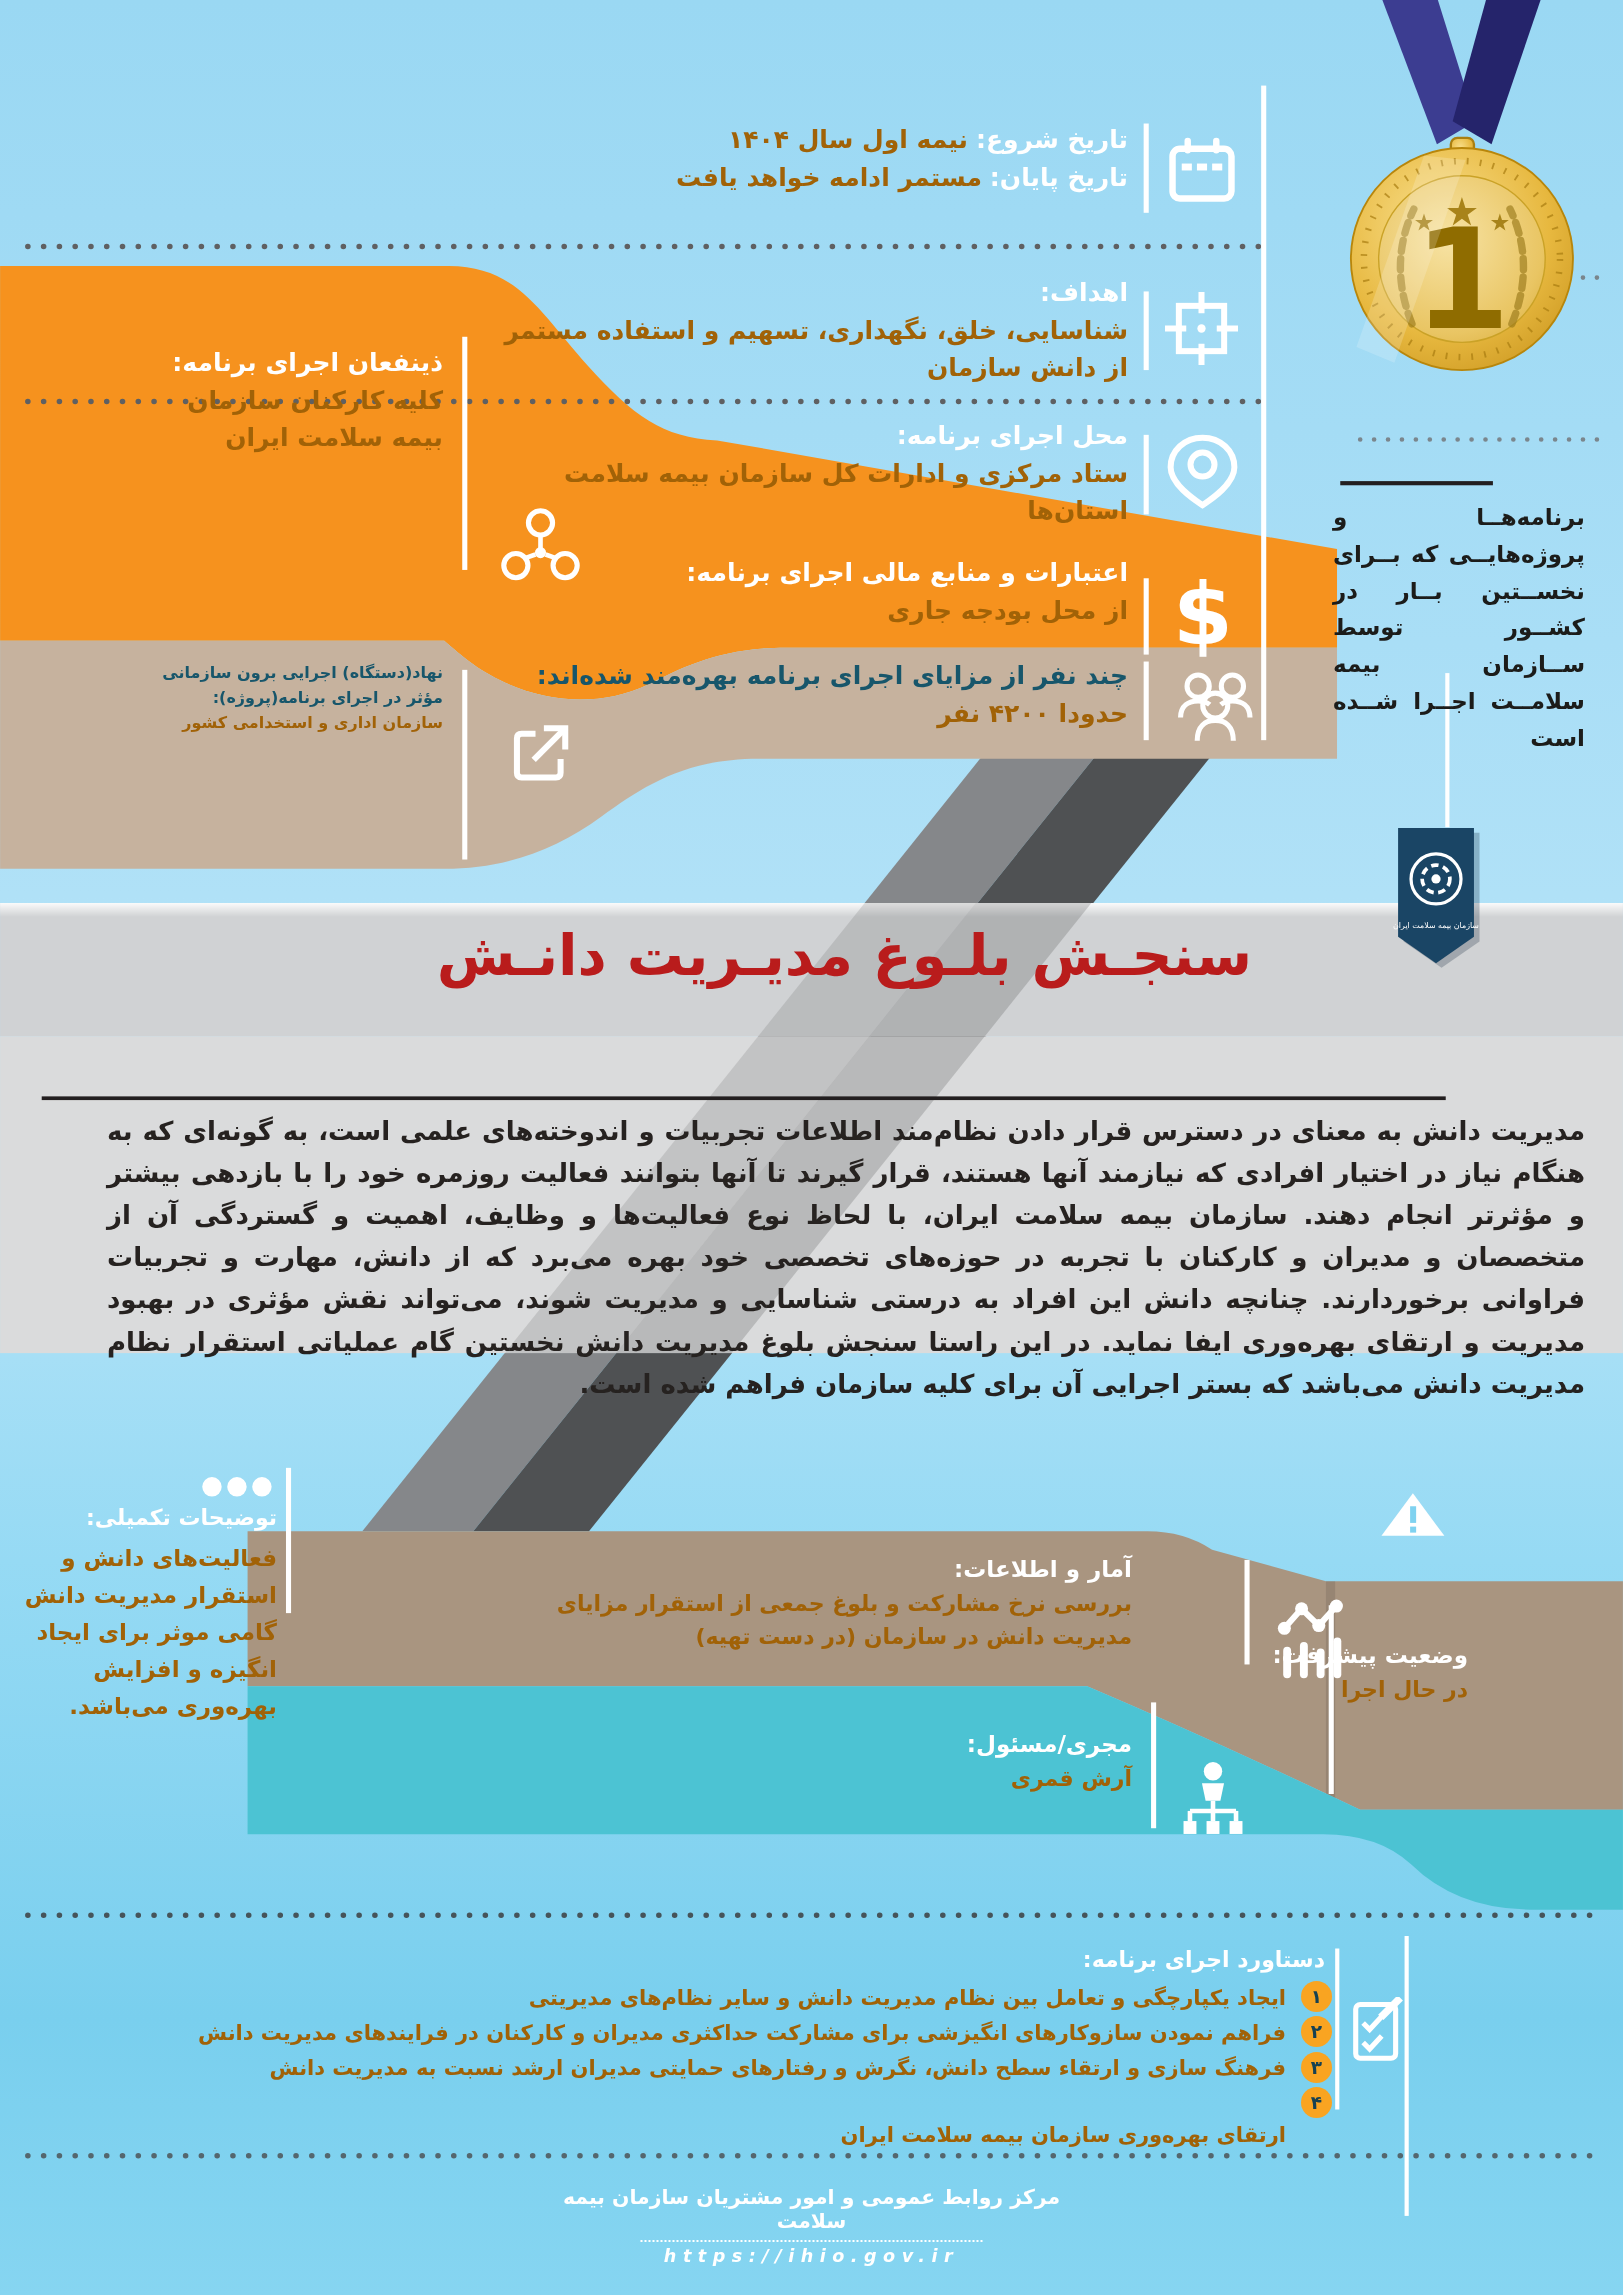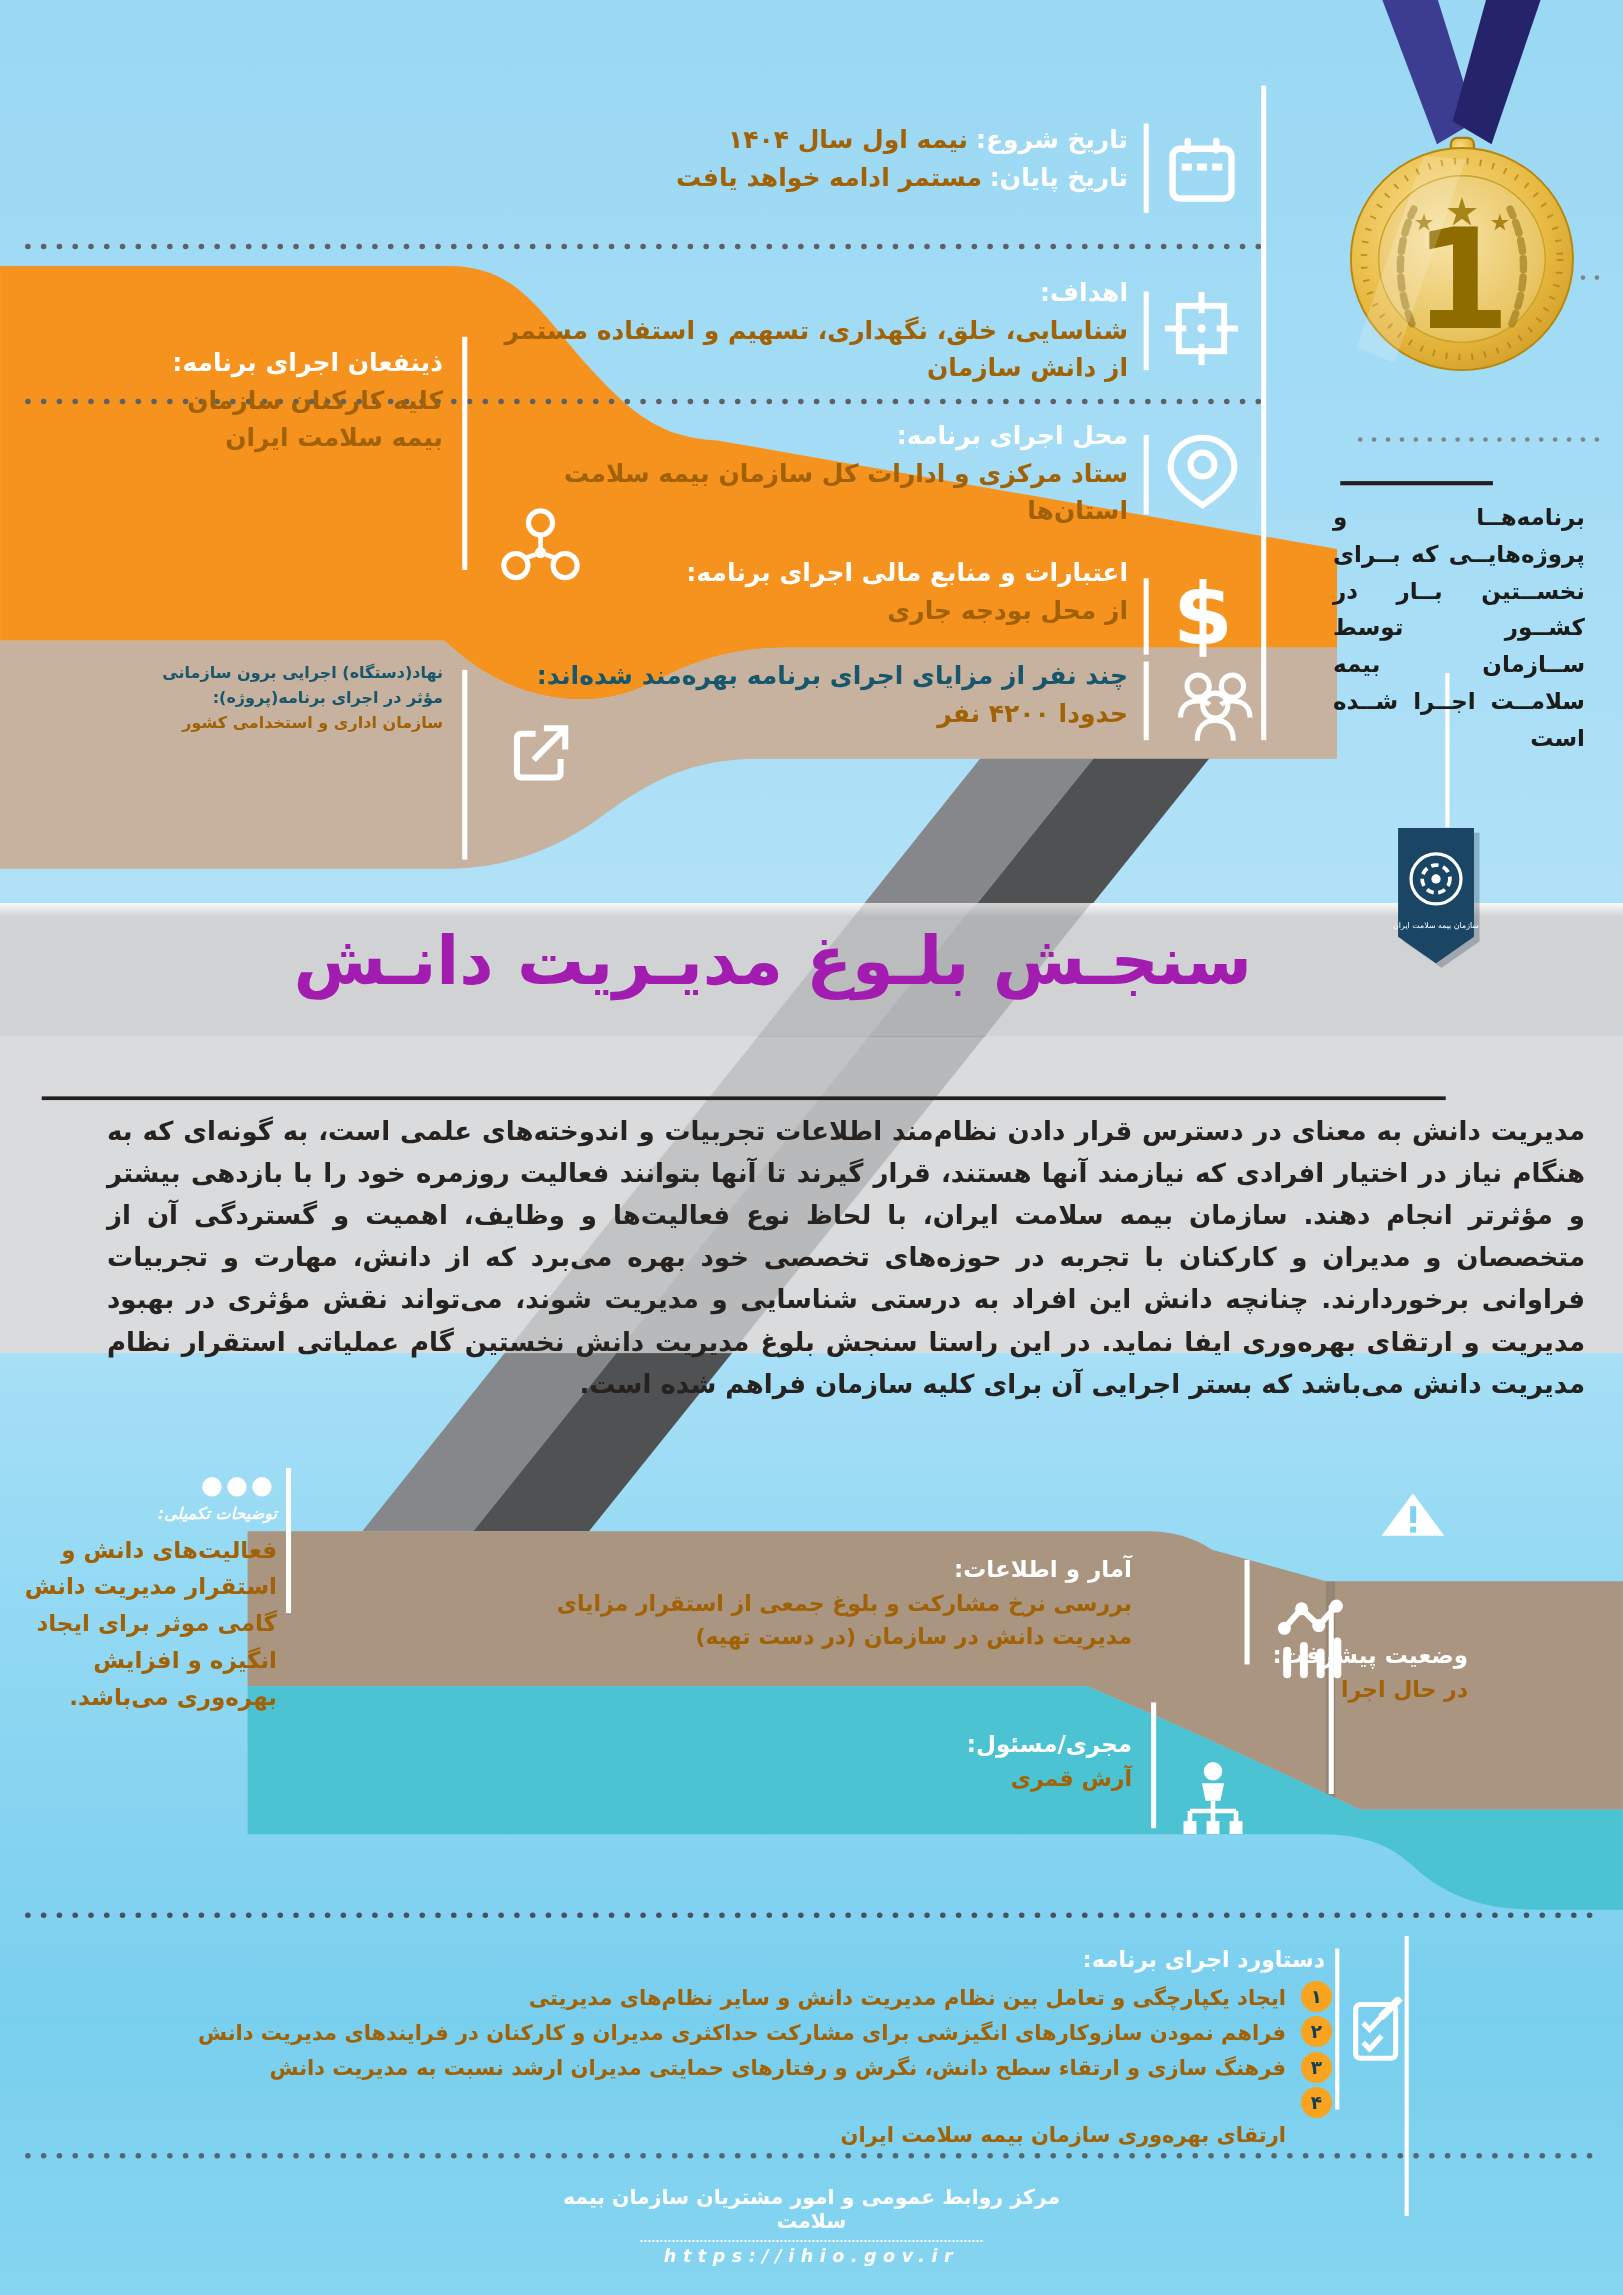--- a/index.html
+++ b/index.html
@@ -8,23 +8,23 @@
     font-family:"DejaVu Sans","Liberation Sans",sans-serif;
     background:linear-gradient(180deg,#9ad8f3 0%,#a9def6 28%,#b7e4f8 50%,#96daf4 68%,#79cfee 88%,#86d5f1 100%);
   }
   .abs{position:absolute;}
   .rtl{direction:rtl;text-align:right;}
   .lbl{color:#ffffff;font-weight:bold;}
   .val{color:#a16207;font-weight:bold;}
   .tealtxt{color:#17566b;font-weight:bold;}
   .row-text{font-size:25px;line-height:1.5;}
   .medal-note{font-size:23px;line-height:1.6;font-weight:bold;color:#1c1c1a;text-align:justify;}
-  .title{font-size:67px;font-weight:bold;color:#a21caf;white-space:nowrap;}
+  .title{font-size:57px;font-weight:bold;color:#b91c1c;white-space:nowrap;}
   .paragraph{font-size:26px;line-height:1.62;font-weight:bold;color:#262220;text-align:justify;}
-  .notes-lbl{font-size:16px;line-height:1.45;font-style:italic;}
+  .notes-lbl{font-size:22px;line-height:1.45;}
   .notes-body{font-size:23px;line-height:1.6;}
   .stats-lbl{font-size:23px;}
   .stats-body{font-size:22px;line-height:1.5;}
   .ach-head{font-size:22px;margin-left:44px;}
   .ach-item{font-size:21px;white-space:nowrap;}
   .num-circle{
     width:31px;height:31px;border-radius:50%;background:#f9a421;
     display:flex;align-items:center;justify-content:center;
     color:#174152;font-size:18.5px;font-weight:bold;
   }

